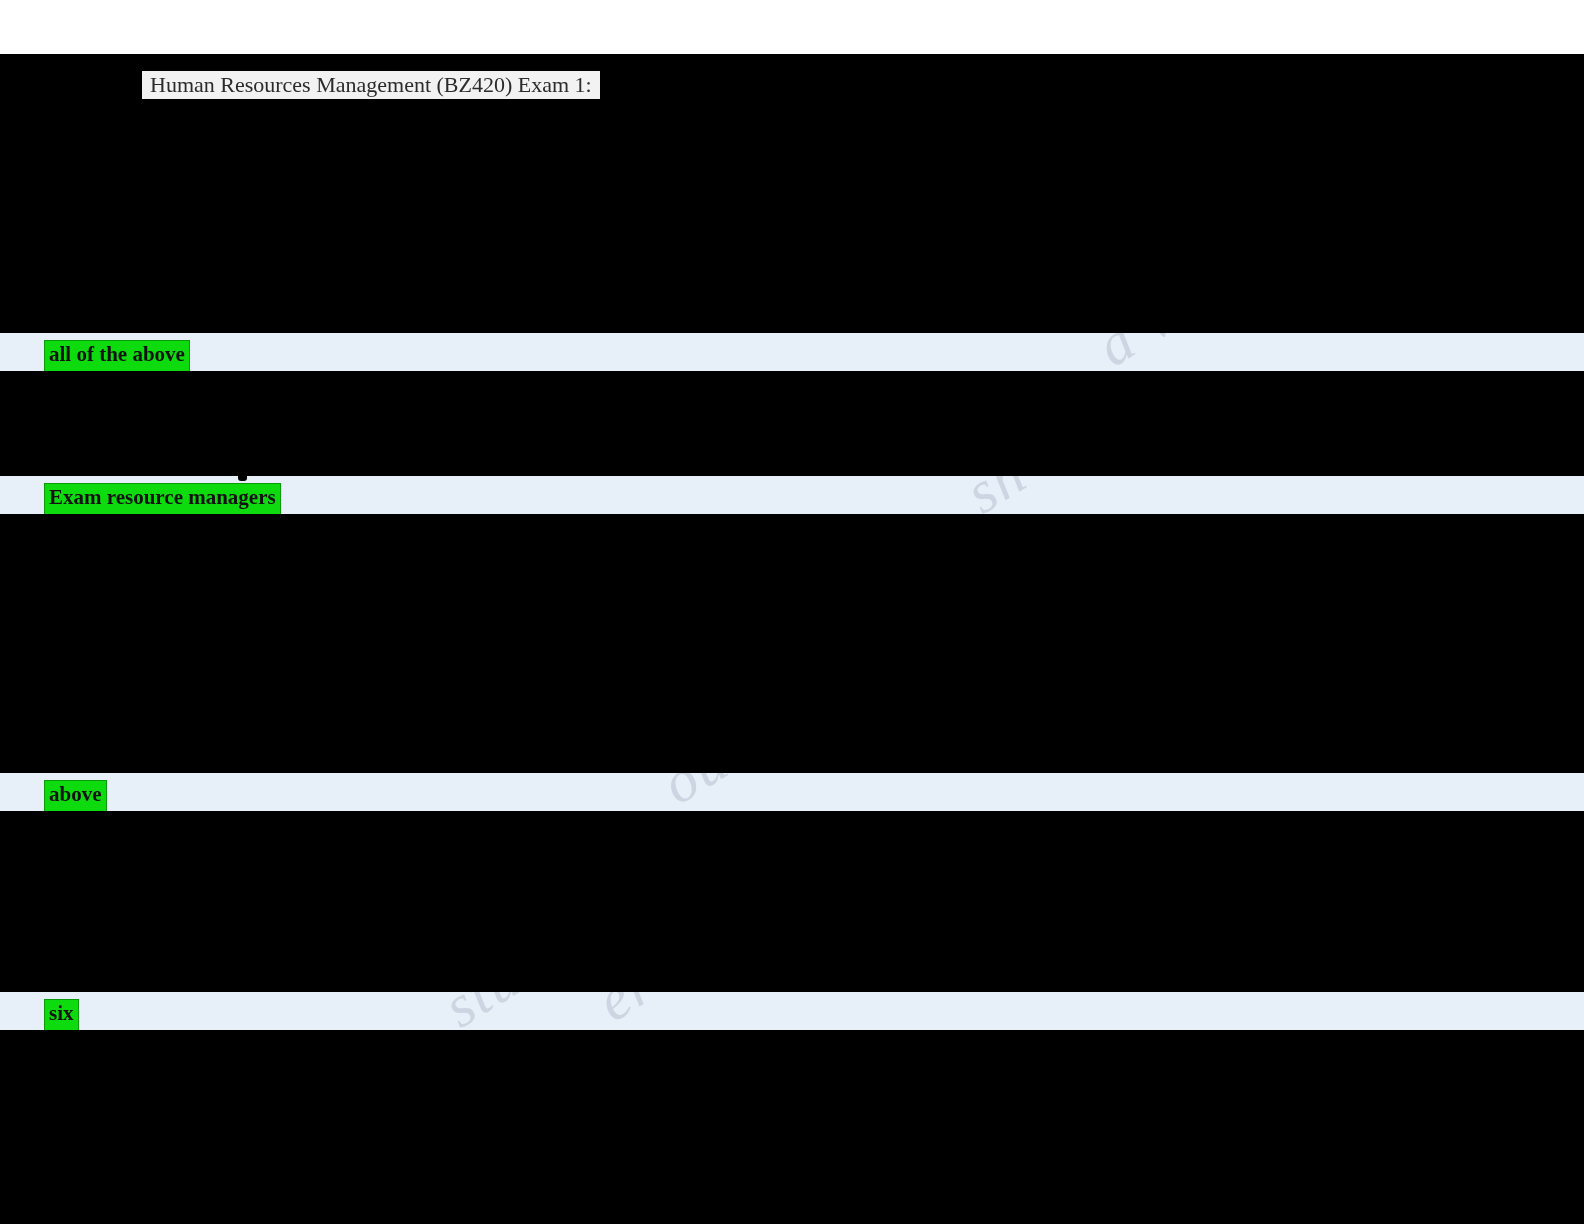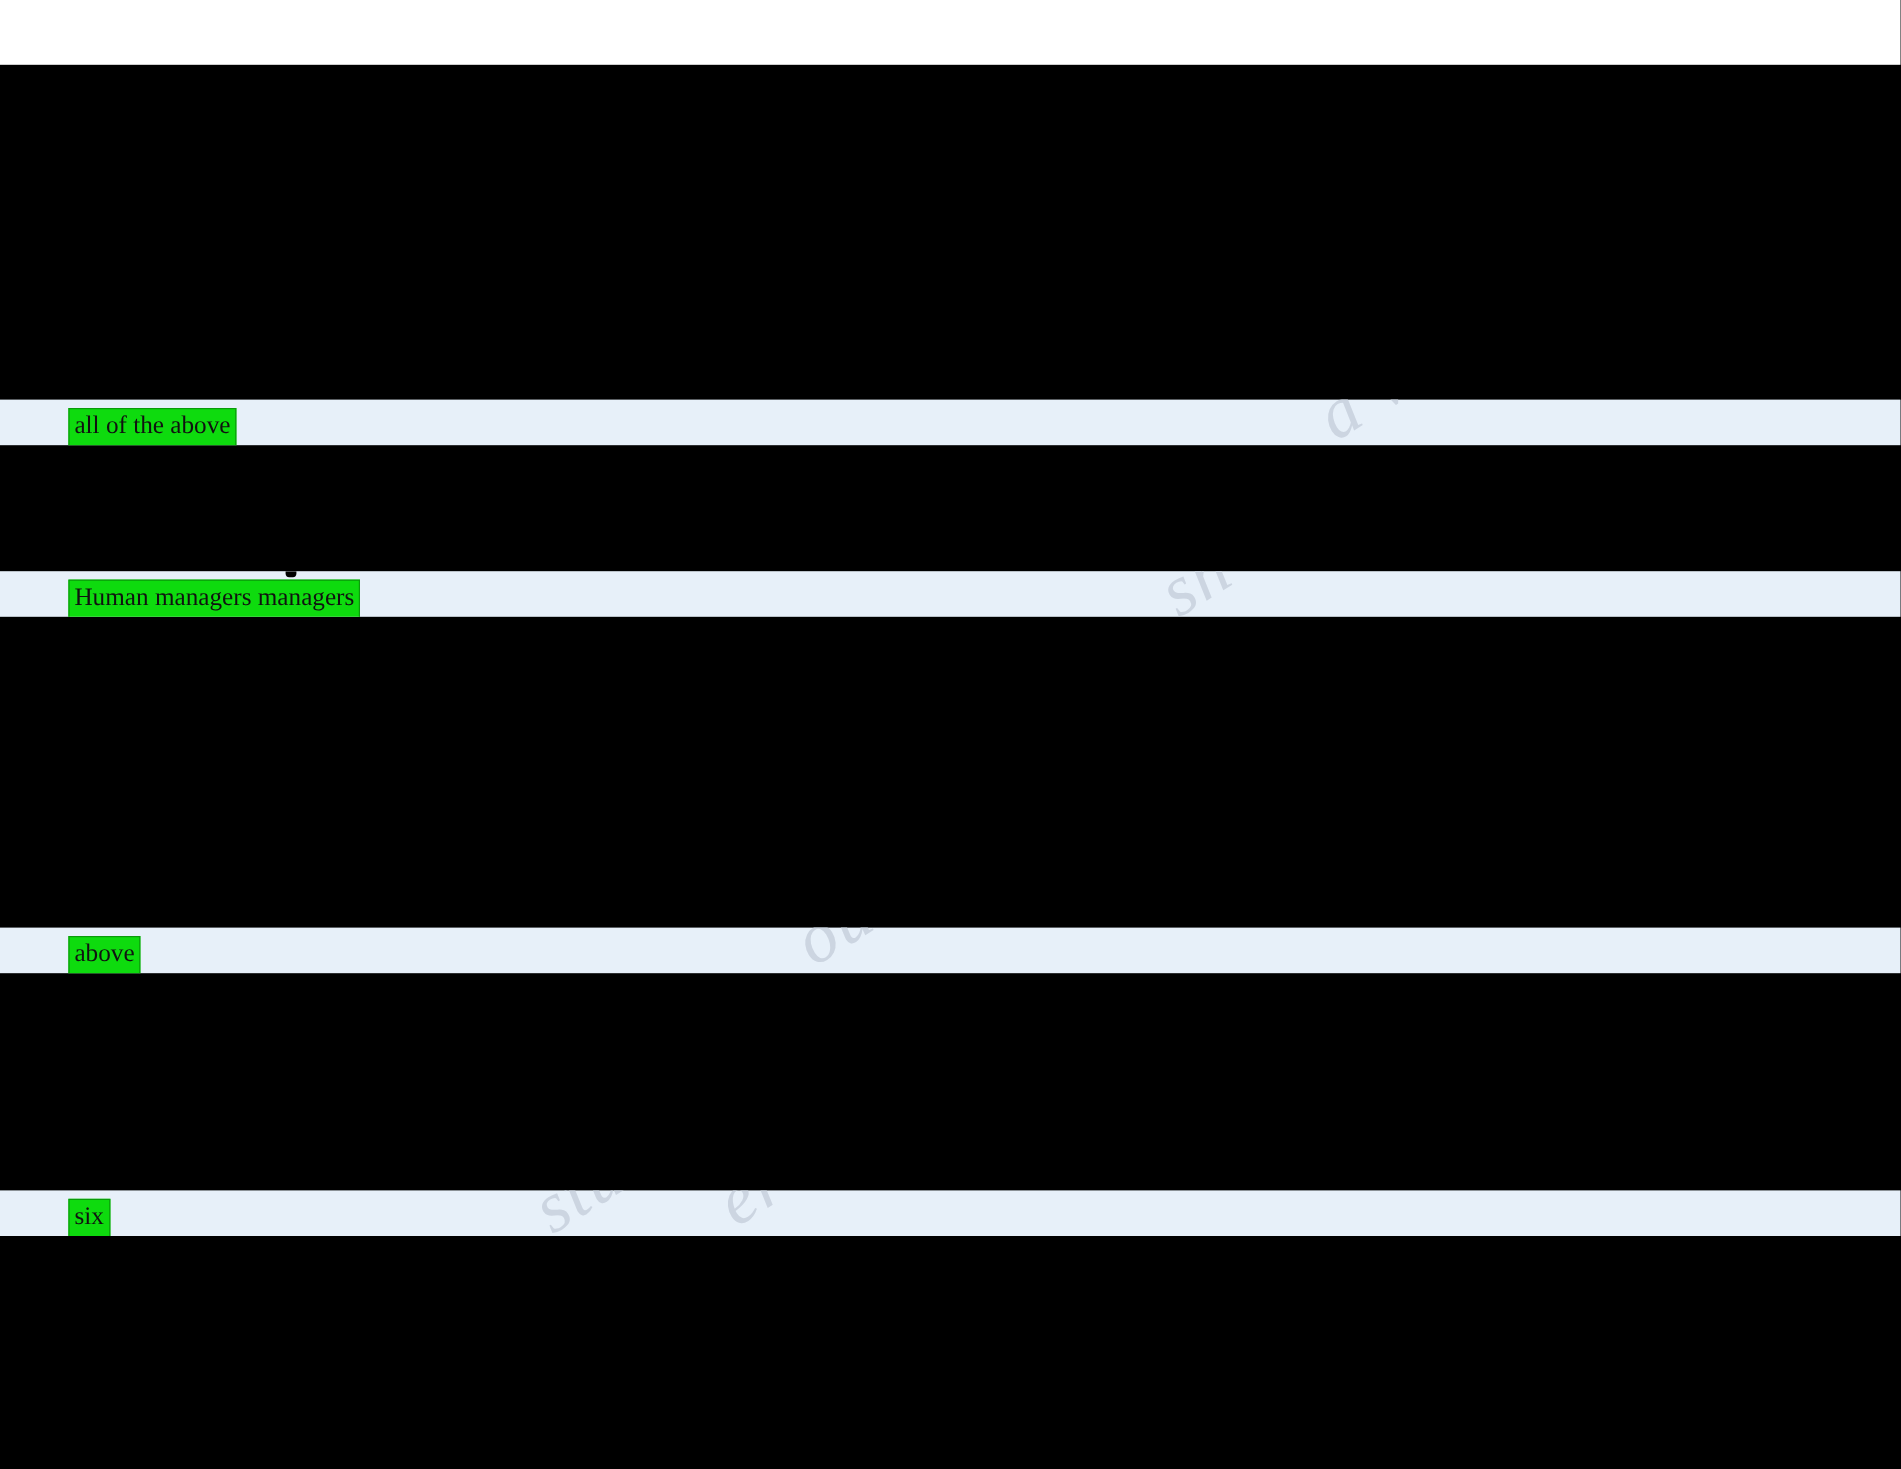--- a/index.html
+++ b/index.html
@@ -48,30 +48,31 @@
     height: 38px;
     background: var(--band-blue);
     overflow: hidden;
   }
   .band-1 { top: 333px; }
   .band-2 { top: 476px; }
   .band-3 { top: 773px; }
   .band-4 { top: 992px; }
   .answer-highlight {
     position: absolute;
-    left: 57px; top: 7px;
+    left: 44px; top: 7px;
     height: 38px;
     line-height: 26px;
     padding: 0 4px;
     background: var(--highlight-green);
     border: 1px solid var(--green-border);
     box-sizing: border-box;
     color: var(--ink);
     font-size: 21px;
     white-space: nowrap;
+    font-weight: bold;
   }
   .watermark-frag {
     position: absolute;
     color: var(--watermark);
     font-style: italic;
     font-size: 60px;
     font-family: "Liberation Serif", "DejaVu Serif", serif;
     transform: rotate(-32deg);
     transform-origin: left center;
     white-space: nowrap;
@@ -91,30 +92,31 @@
     border-radius: 0 0 3px 3px;
   }
 </style>
 </head>
 <body>
 
 <div class="page">
 
   <div class="top-strip"></div>
 
+  <div class="title-box">Human Resources Management (BZ420) Exam 1:</div>
 
   <div class="band band-1">
     <span class="watermark-frag wm-b1">d v</span>
     <span class="answer-highlight">all of the above</span>
   </div>
 
   <div class="band band-2">
     <span class="watermark-frag wm-b2">sh</span>
     <span class="redaction-artifact"></span>
-    <span class="answer-highlight">Human managers managers</span>
+    <span class="answer-highlight">Exam resource managers</span>
   </div>
 
   <div class="band band-3">
     <span class="watermark-frag wm-b3">ou</span>
     <span class="answer-highlight">above</span>
   </div>
 
   <div class="band band-4">
     <span class="watermark-frag wm-b4a">stu</span>
     <span class="watermark-frag wm-b4b">er</span>

